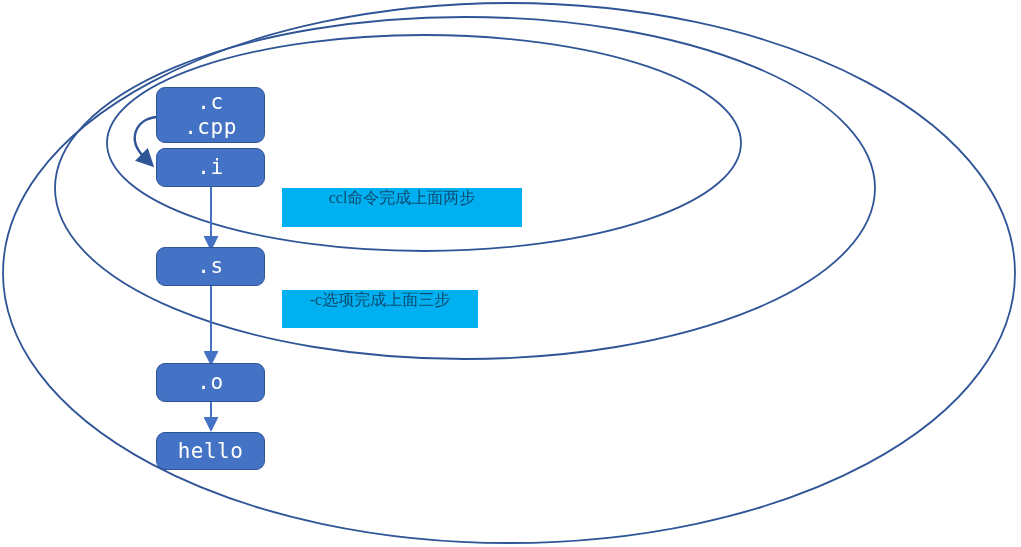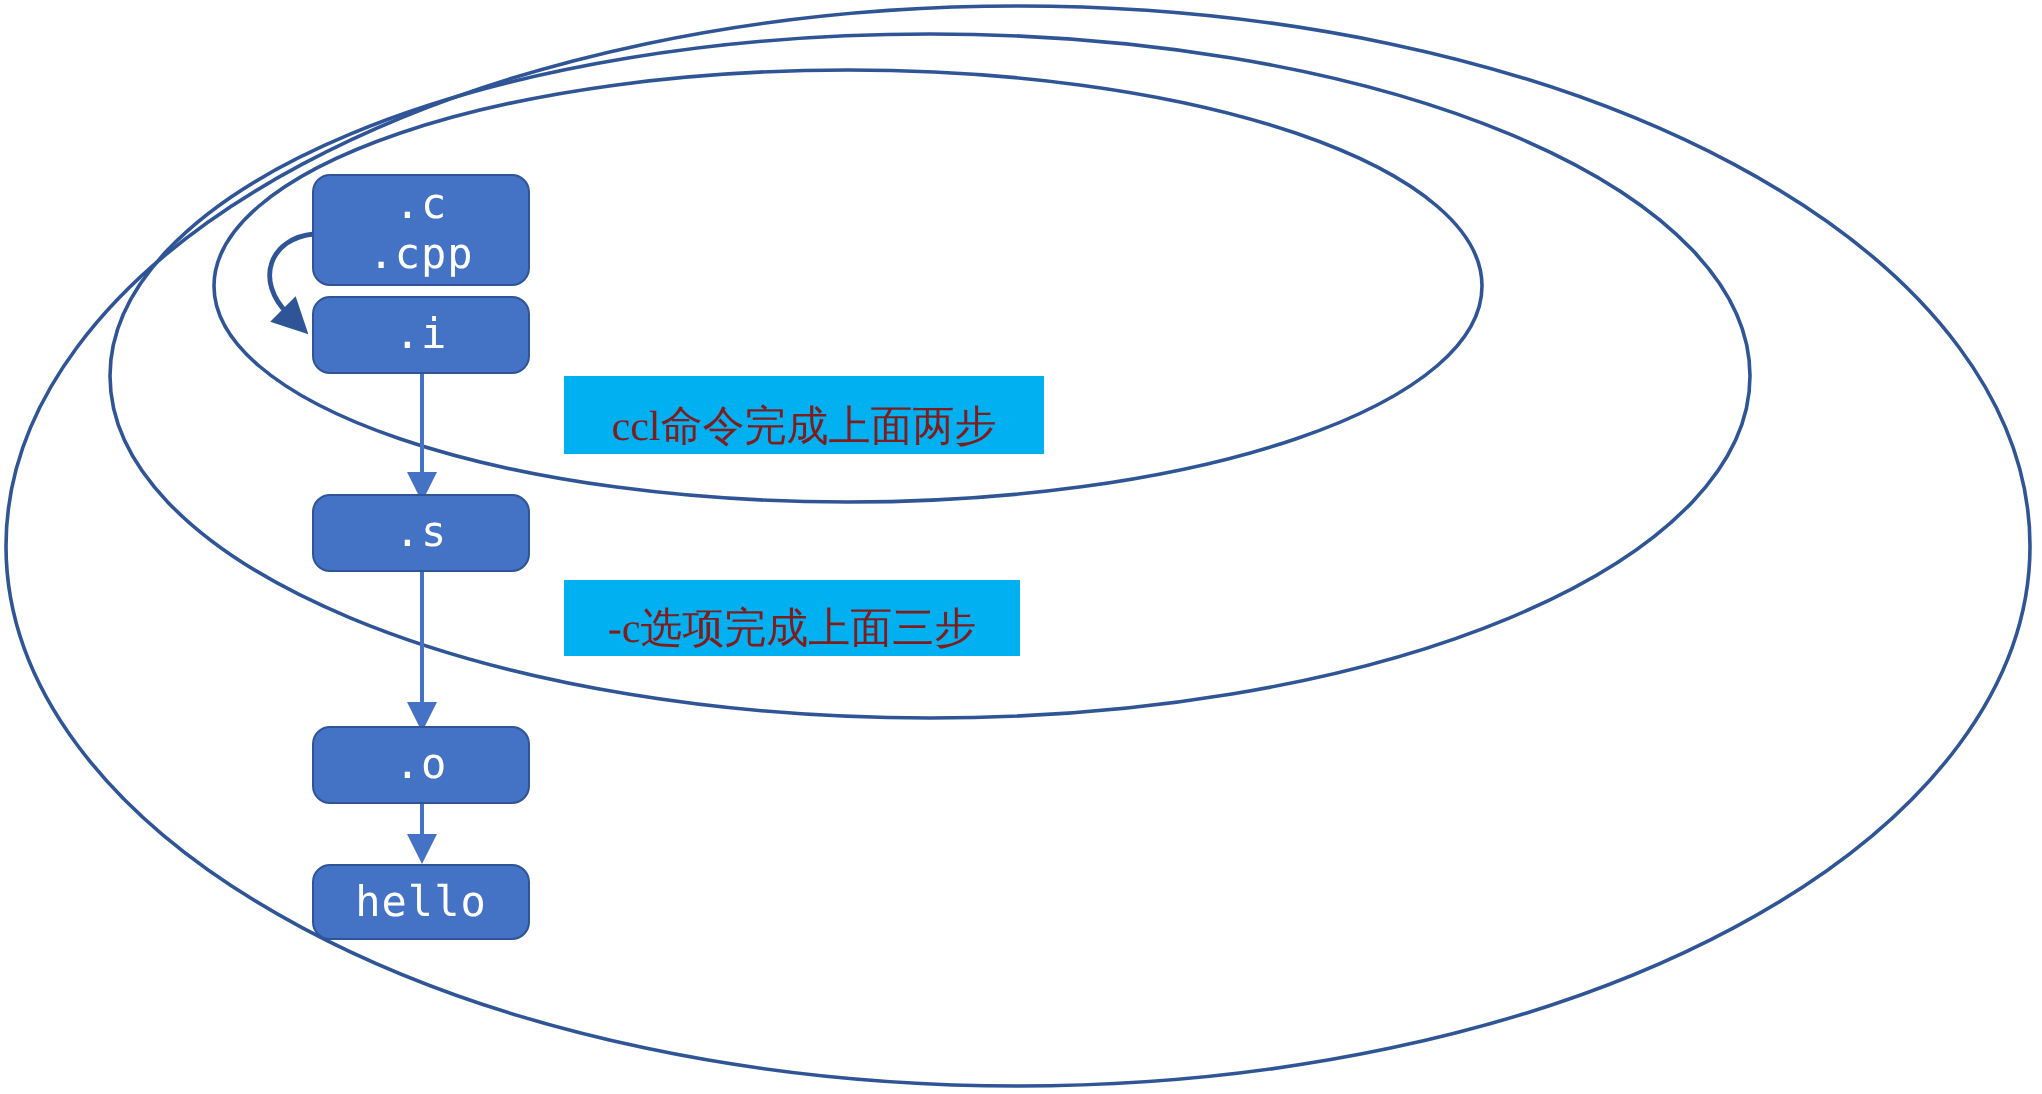--- a/index.html
+++ b/index.html
@@ -24,26 +24,26 @@
     justify-content:center;
     font-family:"DejaVu Sans Mono","Liberation Mono",monospace;
     font-size:21px;
     line-height:25px;
     letter-spacing:0.5px;
   }
   .annotation{
     position:absolute;
     box-sizing:border-box;
     background:#00B0F0;
-    color:#7f1d1d;
+    color:#0c4a6e;
     display:flex;
-    align-items:flex-end;
+    align-items:flex-start;
     justify-content:center;
     font-family:"Liberation Serif","DejaVu Serif",serif;
-    font-size:21px;
+    font-size:16px;
     white-space:nowrap;
   }
 </style>
 </head>
 <body>
 
 <div id="stage">
 
   <svg id="layer-svg" viewBox="0 0 1021 547" xmlns="http://www.w3.org/2000/svg">
     <defs>
@@ -84,17 +84,17 @@
   </div>
 
   <div class="node" style="left:156px; top:432px; width:109px; height:38px;">
     <span>hello</span>
   </div>
 
   <div class="annotation" style="left:282px; top:188px; width:240px; height:39px;">
     <span>ccl命令完成上面两步</span>
   </div>
 
-  <div class="annotation" style="left:282px; top:290px; width:228px; height:38px;">
+  <div class="annotation" style="left:282px; top:290px; width:196px; height:38px;">
     <span>-c选项完成上面三步</span>
   </div>
 
 </div>
 
 </body></html>

